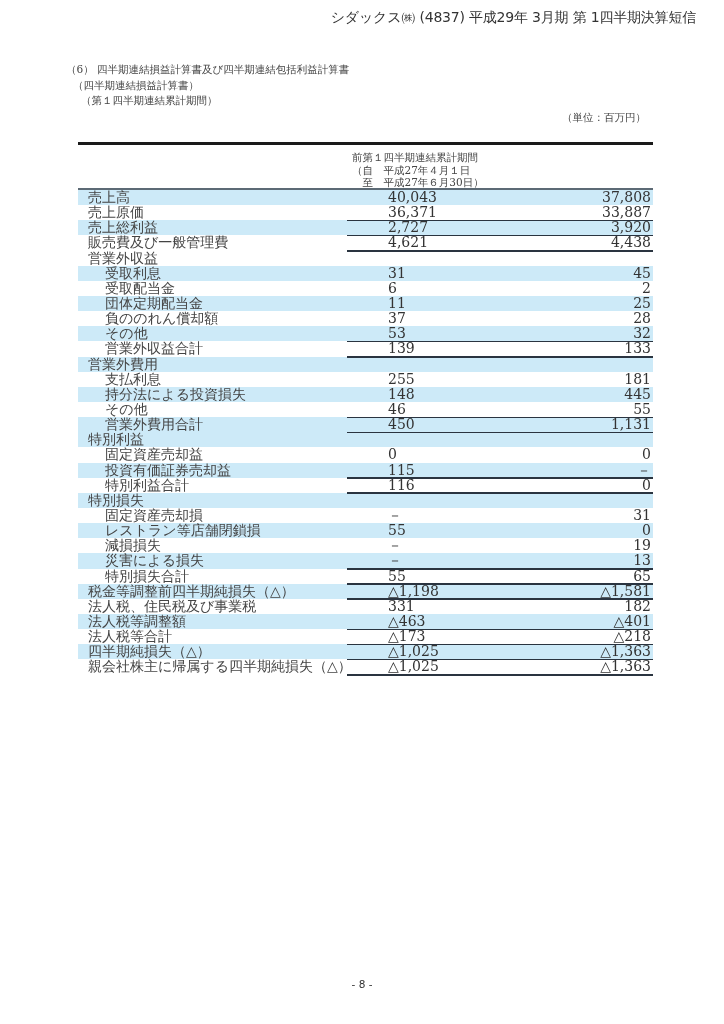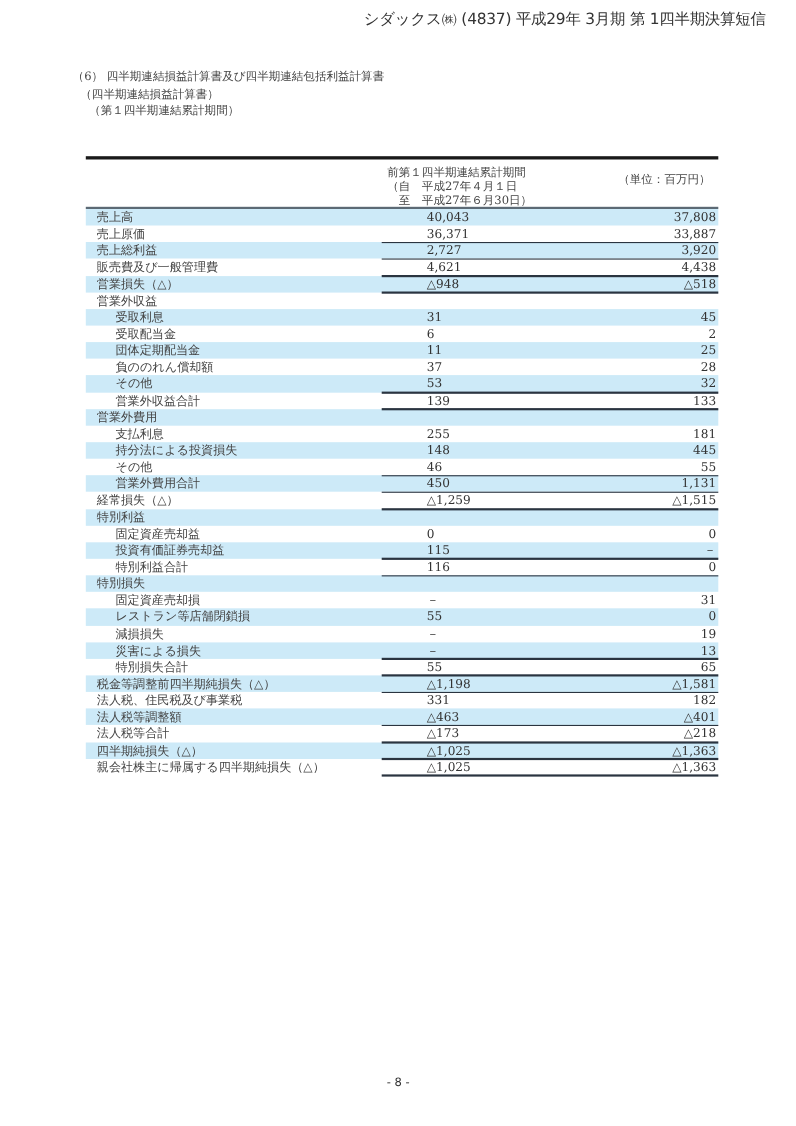--- a/index.html
+++ b/index.html
@@ -10,36 +10,36 @@
   }
   .header-right {
     position: absolute; top: 9px; right: 28px;
     font-family: "DejaVu Sans", "Liberation Sans", sans-serif;
     font-size: 14px; color: #333; letter-spacing: -0.2px;
   }
   .title { position: absolute; left: 66px; font-size: 10.5px; color: #444; white-space: nowrap; }
   .t1 { top: 63px; }
   .t2 { top: 79px; left: 73px; }
   .t3 { top: 94px; left: 81px; }
-  .unit { position: absolute; top: 111px; right: 78px; font-size: 10.5px; color: #444; margin-top: 45px; }
+  .unit { position: absolute; top: 111px; right: 78px; font-size: 10.5px; color: #444; }
 
   .table-wrap { position: absolute; left: 78px; top: 126px; width: 575px; margin-top: 16px; }
   .top-rule { height: 3px; background: #1a1a1a; }
   .head {
     position: relative; height: 43px;
     border-bottom: 2px solid #5c6a75;
   }
   .head .col {
     position: absolute; top: 6px; font-size: 10.5px; line-height: 12.5px; color: #444;
     white-space: pre;
   }
   .head .c1 { left: 274px; }
   .head .c2 { left: 431px; }
 
-  .row { position: relative; height: 15.15px; font-size: 11px; line-height: 15px; }
+  .row { position: relative; height: 15.15px; font-size: 14px; line-height: 15px; }
   .row.blue { background: #cdeaf8; }
   .row .label { position: absolute; left: 10px; white-space: nowrap; color: #444; }
   .row.indent .label { left: 27px; }
   .row .v1 { position: absolute; right: 145px; width: 120px; }
   .row .v2 { position: absolute; right: 2px; width: 120px; text-align: right; }
   .row.rule::after {
     content: ""; position: absolute; left: 269px; right: 0; bottom: -1px;
     height: 1.5px; background: #2a3440; z-index: 2;
   }
   .page-num {
@@ -78,25 +78,20 @@
   <div class="row blue rule">
       <span class="label">売上総利益</span>
       <span class="v1">2,727</span>
       <span class="v2">3,920</span>
     </div>
   <div class="row rule">
       <span class="label">販売費及び一般管理費</span>
       <span class="v1">4,621</span>
       <span class="v2">4,438</span>
     </div>
-  <div class="row blue rule">
-      <span class="label">営業損失（△）</span>
-      <span class="v1">△948</span>
-      <span class="v2">△518</span>
-    </div>
   <div class="row">
       <span class="label">営業外収益</span>
       <span class="v1"></span>
       <span class="v2"></span>
     </div>
   <div class="row blue indent">
       <span class="label">受取利息</span>
       <span class="v1">31</span>
       <span class="v2">45</span>
     </div>
@@ -142,25 +137,20 @@
     </div>
   <div class="row indent rule">
       <span class="label">その他</span>
       <span class="v1">46</span>
       <span class="v2">55</span>
     </div>
   <div class="row blue indent rule">
       <span class="label">営業外費用合計</span>
       <span class="v1">450</span>
       <span class="v2">1,131</span>
-    </div>
-  <div class="row rule">
-      <span class="label">経常損失（△）</span>
-      <span class="v1">△1,259</span>
-      <span class="v2">△1,515</span>
     </div>
   <div class="row blue">
       <span class="label">特別利益</span>
       <span class="v1"></span>
       <span class="v2"></span>
     </div>
   <div class="row indent">
       <span class="label">固定資産売却益</span>
       <span class="v1">0</span>
       <span class="v2">0</span>

